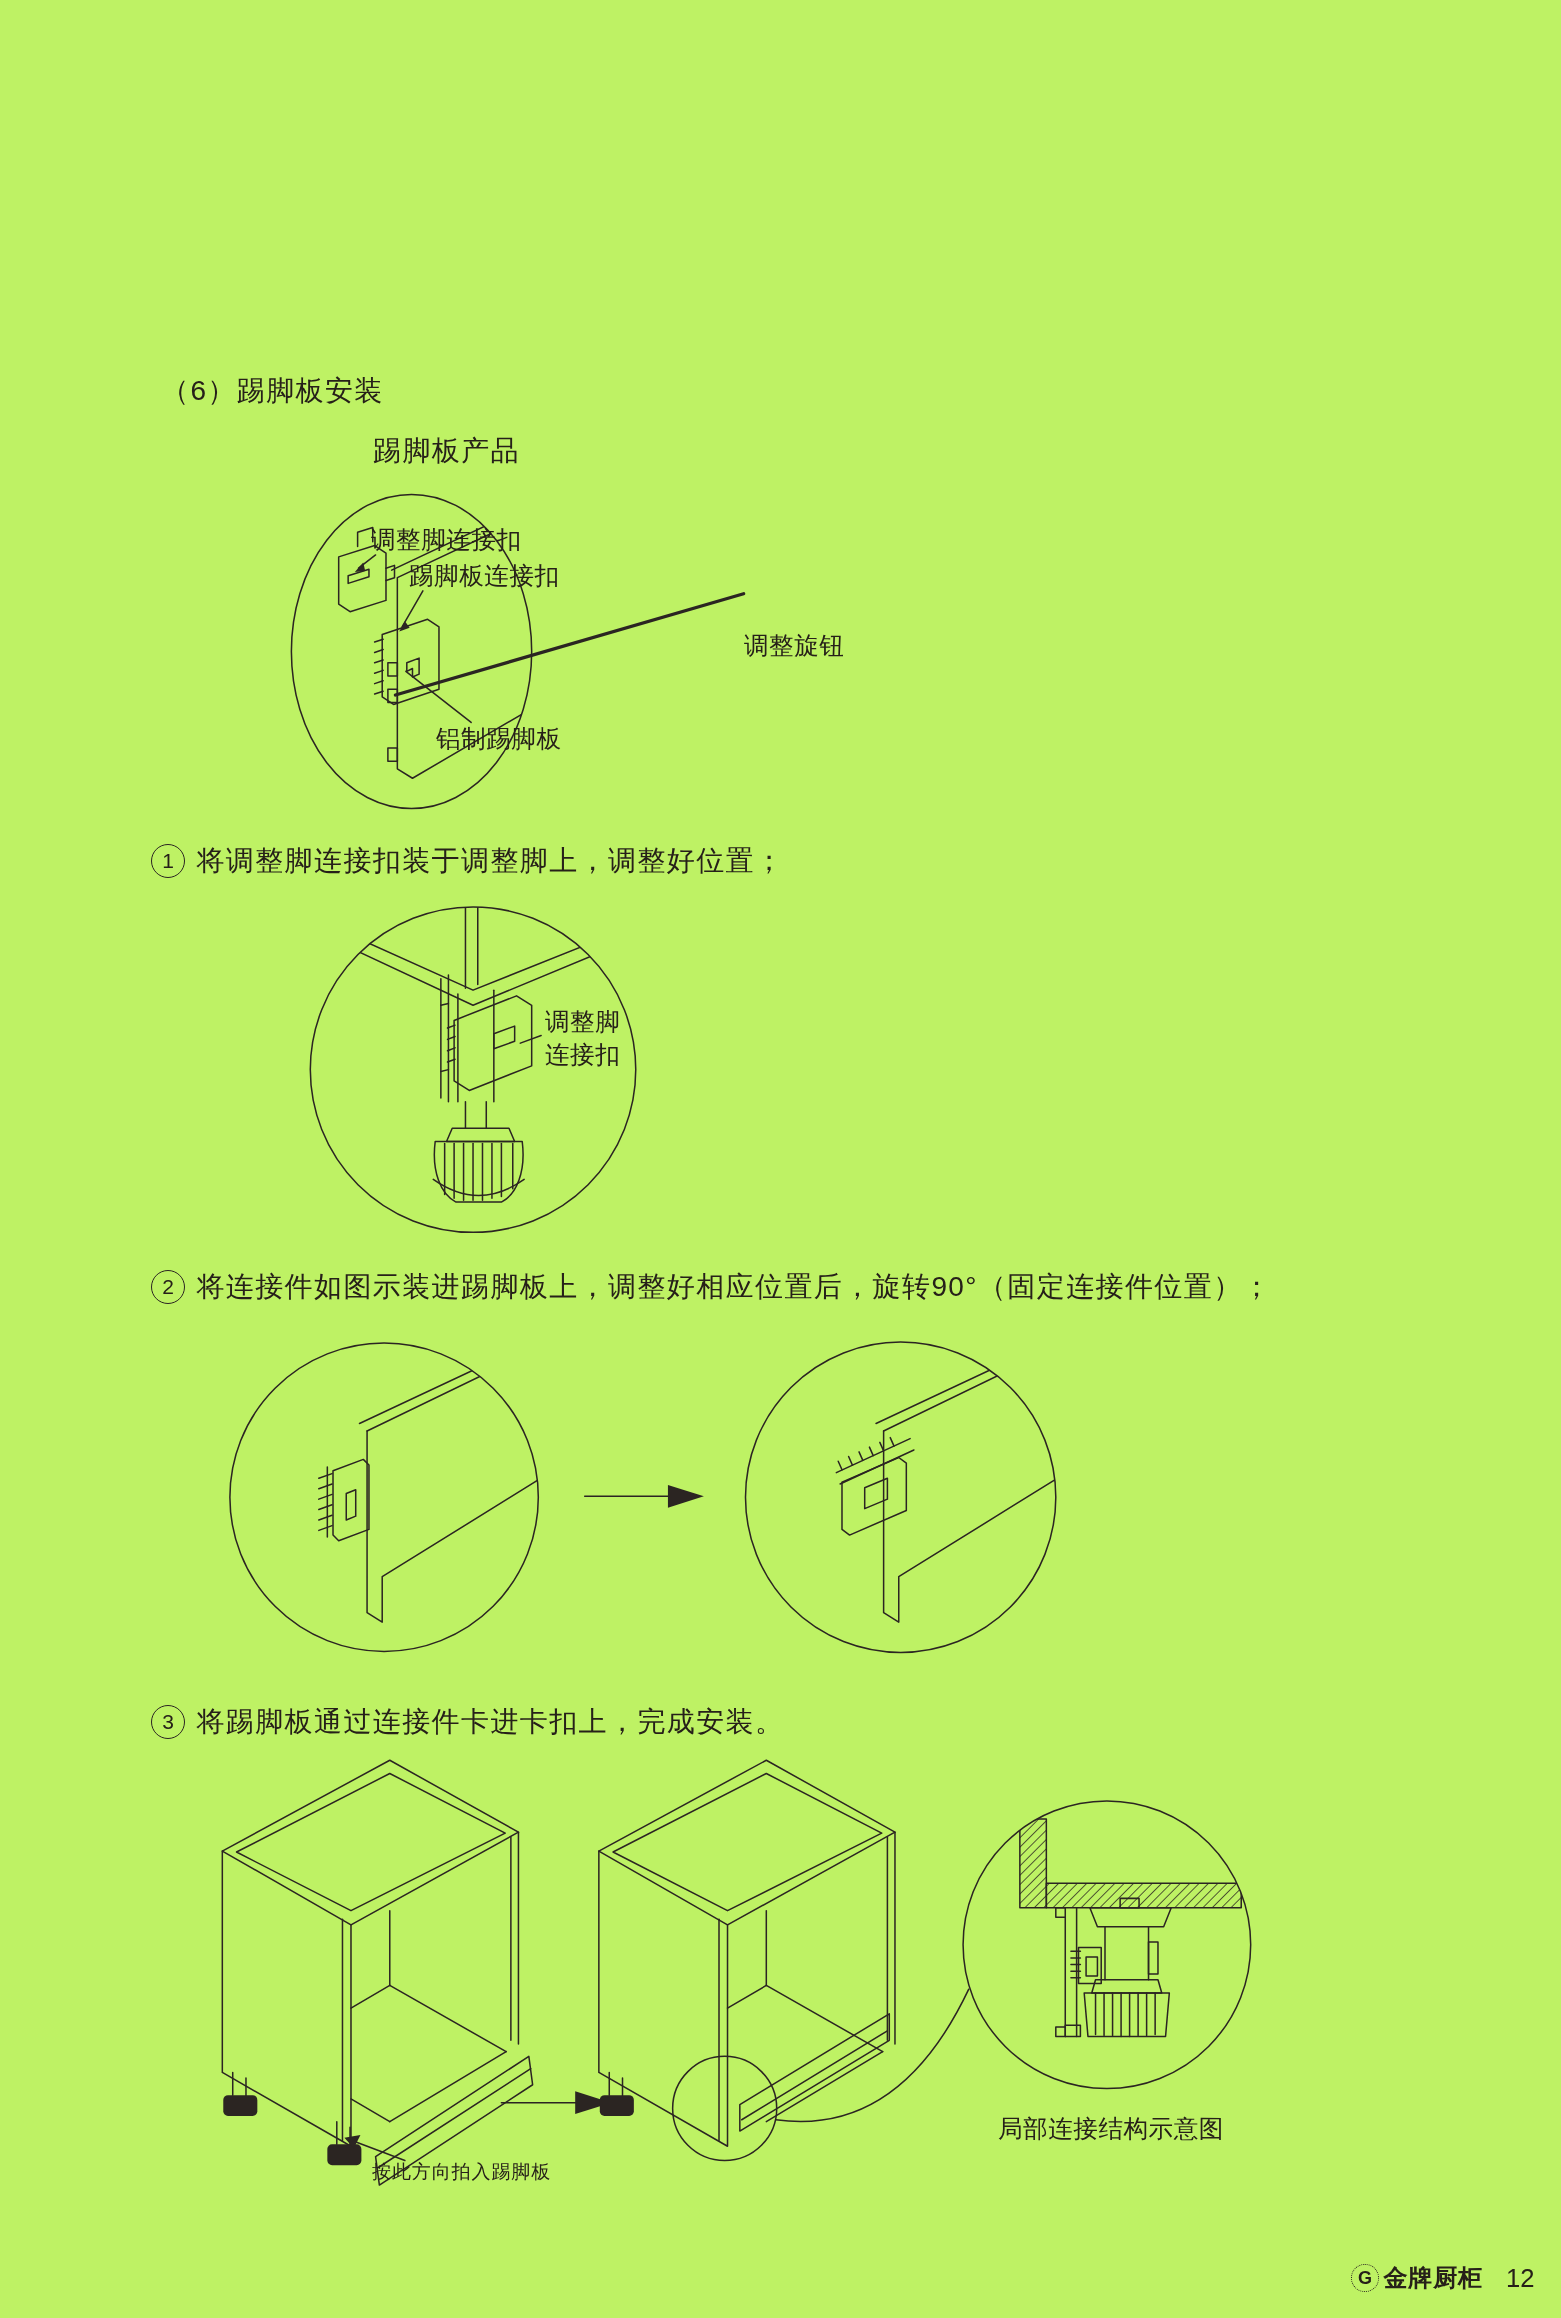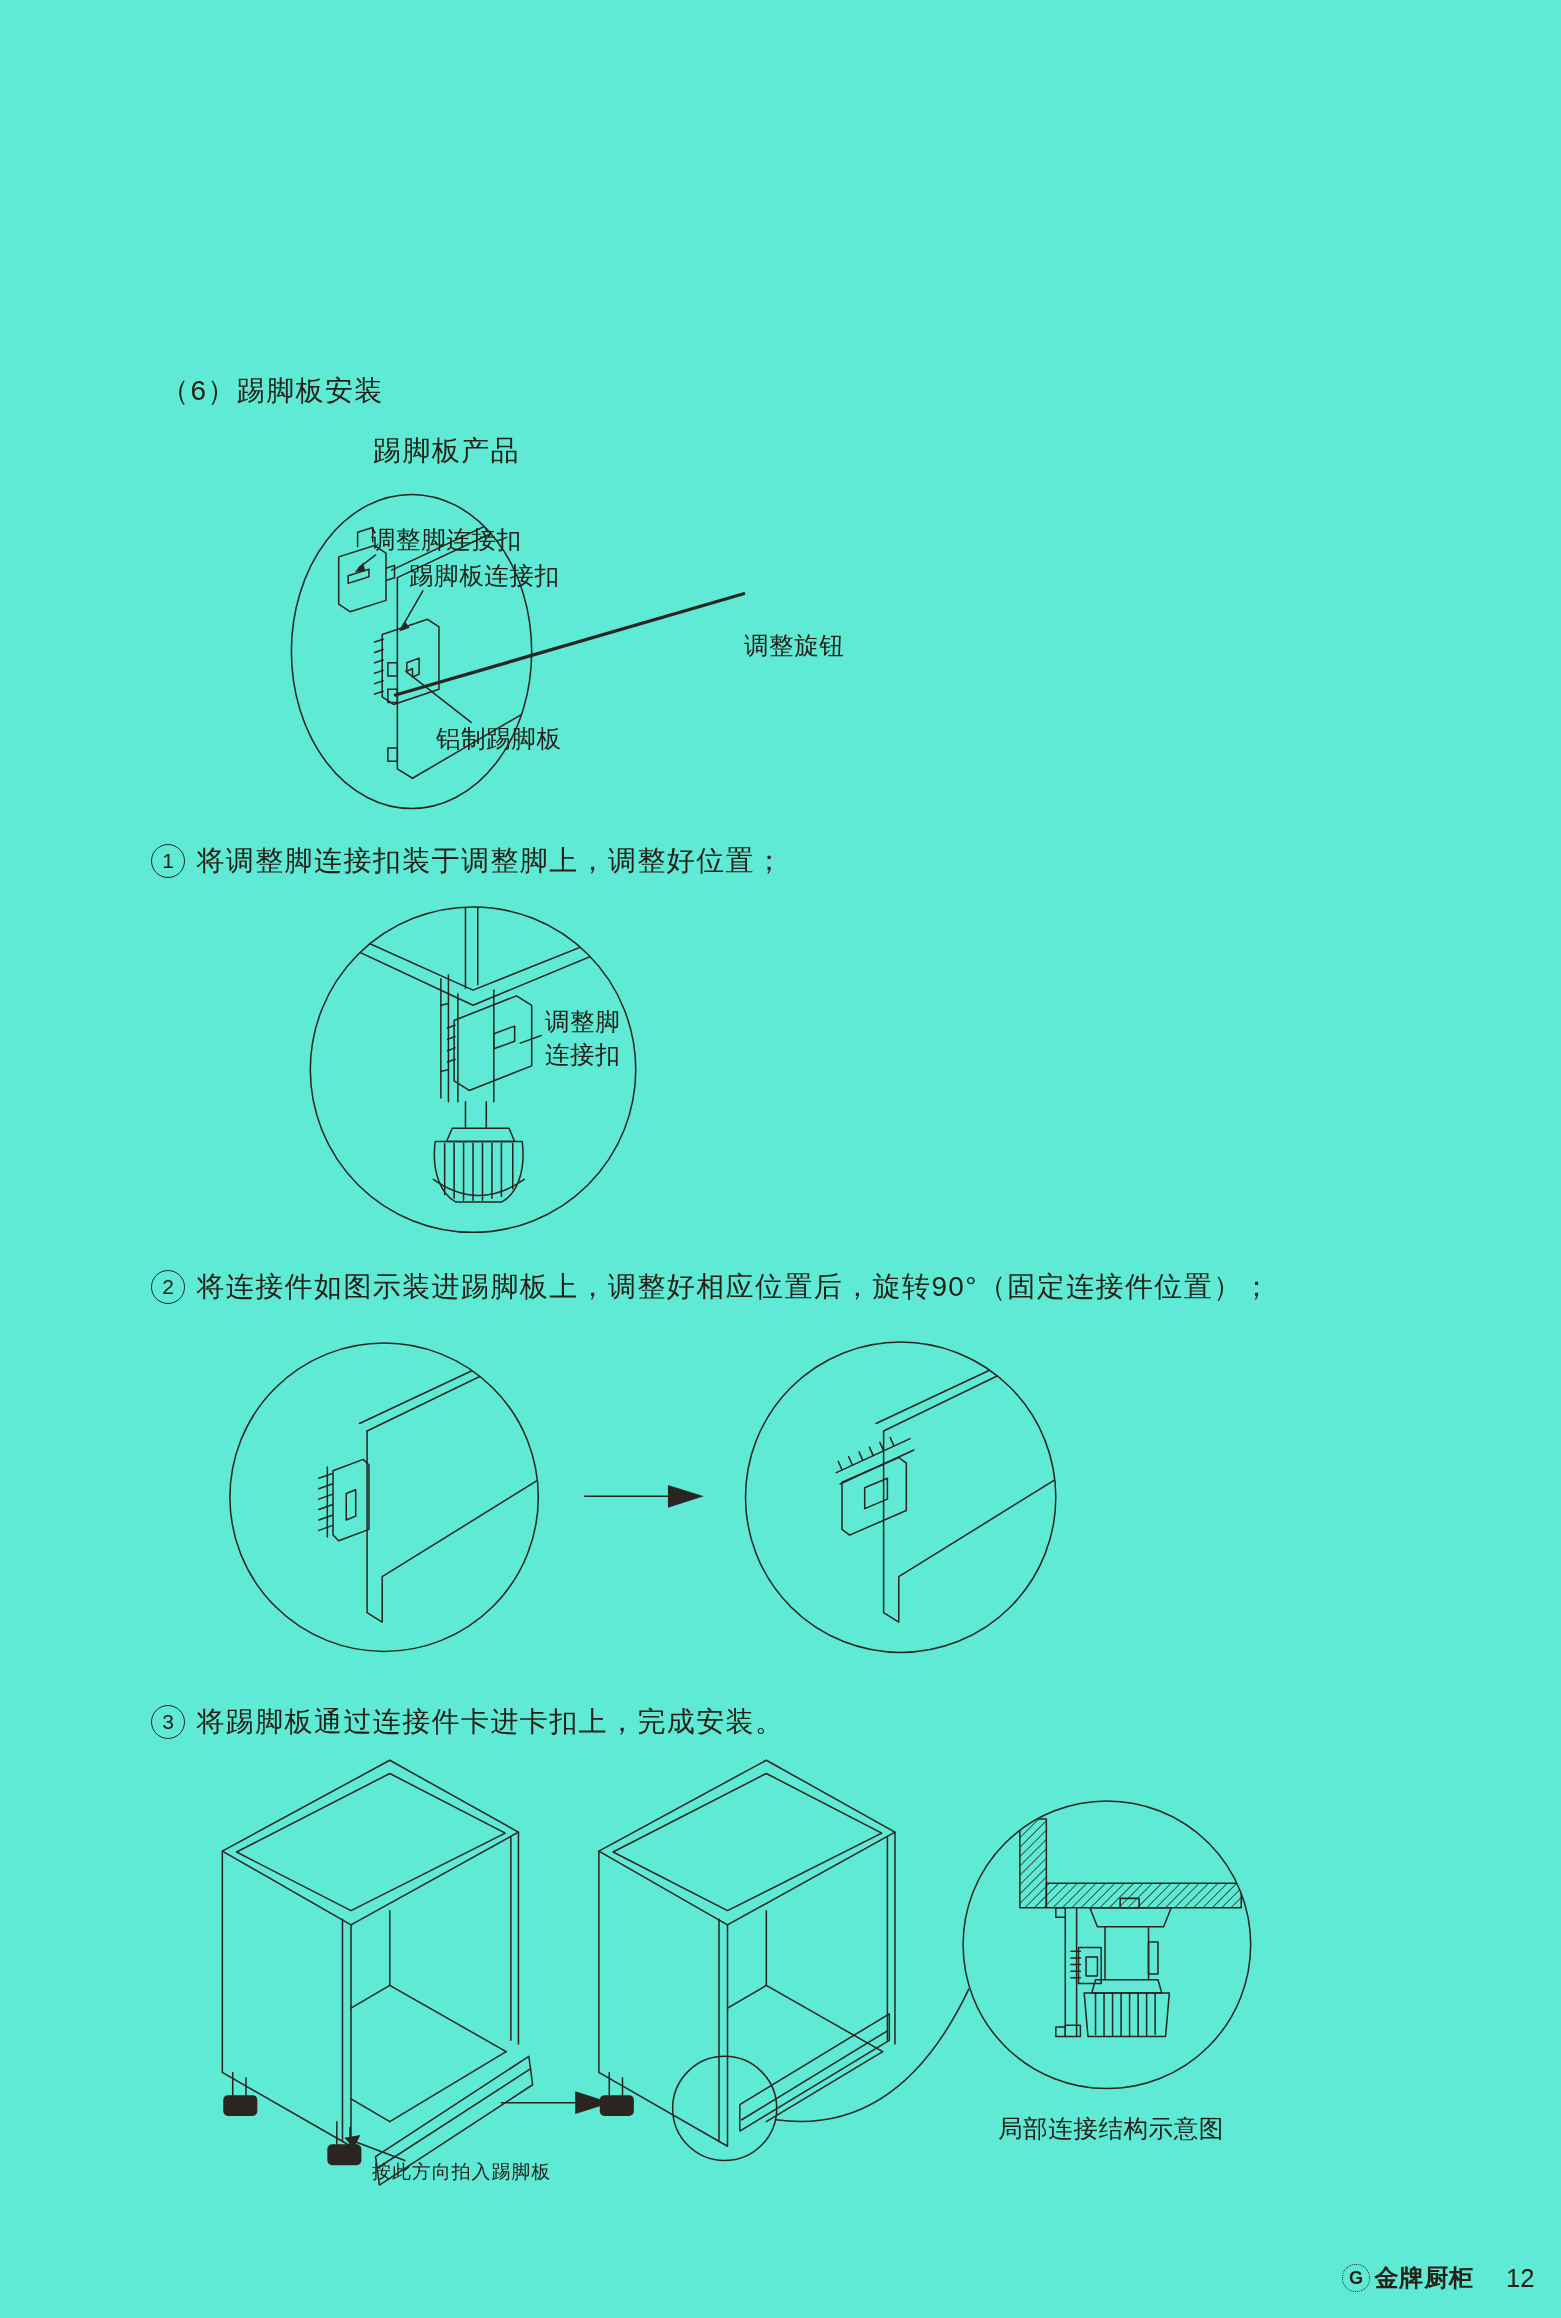--- a/index.html
+++ b/index.html
@@ -1,20 +1,20 @@
 <!DOCTYPE html>
 <html style="font-size:15px"><head>
 <meta charset="utf-8">
 <style>
   html,body{margin:0;padding:0;background:#ffffff;}
   .page{
     position:relative;
     width:1561px;
     height:2319px;
-    background:#5eead4;
+    background:#bef264;
     font-family:"Liberation Sans","DejaVu Sans",sans-serif;
     color:#262019;
     overflow:hidden;
   }
   .la{position:absolute;left:0;top:0;}
   .la path,.la line,.la circle,.la ellipse,.la rect,.la polyline{
     stroke:#2b2522;fill:none;stroke-width:1.6;stroke-linecap:round;stroke-linejoin:round;
   }
   .la .fill{fill:#2b2522;stroke:none;}
   .la .thick{stroke-width:3.5;}
@@ -30,21 +30,21 @@
     letter-spacing:0;
   }
   .two-line{line-height:33px;white-space:nowrap;}
   .footer{position:absolute;top:2262px;right:26.5px;display:flex;align-items:center;}
   .logo{
     width:25.6px;height:25.6px;border:1.9px dotted #2b2522;border-radius:50%;
     display:inline-flex;align-items:center;justify-content:center;margin-right:4.7px;flex:0 0 auto;
   }
   .logo-g{font-size:18px;font-weight:bold;}
   .brand{font-size:24px;font-weight:bold;letter-spacing:0.9px;}
-  .pagenum{font-size:25.6px;margin-left:32px;}
+  .pagenum{font-size:25.6px;margin-left:23px;}
 </style>
 </head>
 <body>
 
 <div class="page">
 
   <svg class="la" width="1561" height="2319" viewBox="0 0 1650 2450">
     <defs>
       <pattern id="hatch" width="7" height="7" patternUnits="userSpaceOnUse" patternTransform="rotate(45)">
         <line x1="0" y1="0" x2="0" y2="7" stroke="#2b2522" stroke-width="1"></line>

